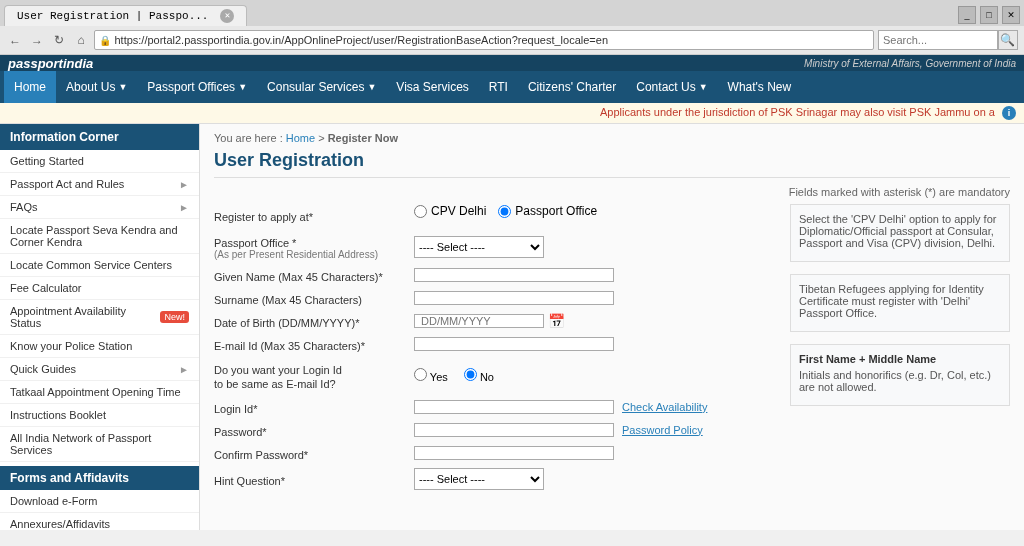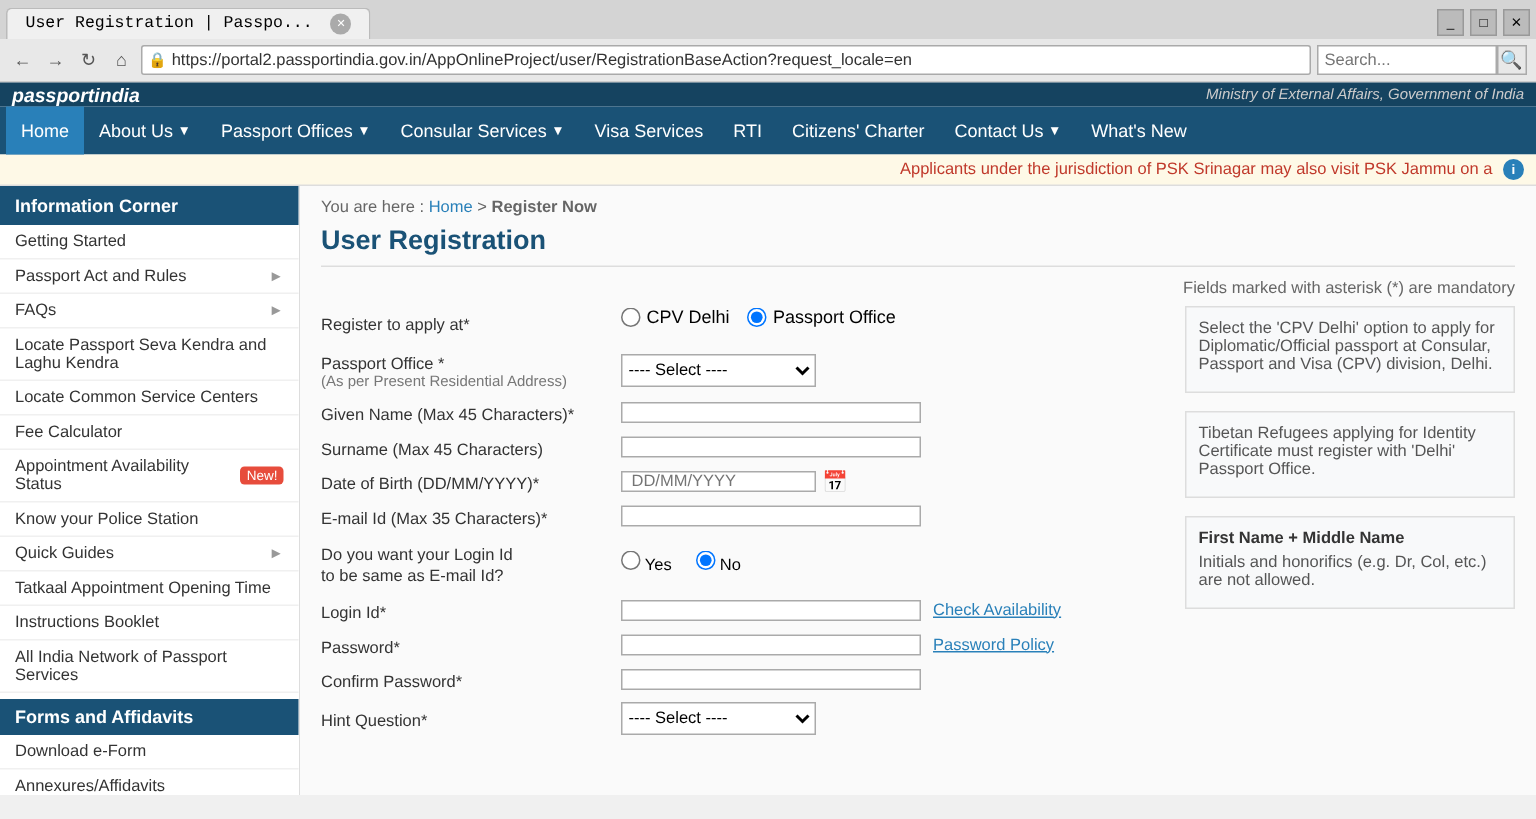--- a/index.html
+++ b/index.html
@@ -143,21 +143,21 @@
 
 <div class="main-content">
 
   <div class="sidebar">
     <div class="sidebar-header">
       <span>Information Corner</span>
     </div>
     <div class="sidebar-item">Getting Started</div>
     <div class="sidebar-item">Passport Act and Rules <span class="sidebar-item-arrow">►</span></div>
     <div class="sidebar-item">FAQs <span class="sidebar-item-arrow">►</span></div>
-    <div class="sidebar-item">Locate Passport Seva Kendra and Laghu Kendra</div>
+    <div class="sidebar-item">Locate Passport Seva Kendra and Corner Kendra</div>
     <div class="sidebar-item">Locate Common Service Centers</div>
     <div class="sidebar-item">Fee Calculator</div>
     <div class="sidebar-item new-badge">Appointment Availability Status <span class="badge-new">New!</span></div>
     <div class="sidebar-item">Know your Police Station</div>
     <div class="sidebar-item">Quick Guides <span class="sidebar-item-arrow">►</span></div>
     <div class="sidebar-item">Tatkaal Appointment Opening Time</div>
     <div class="sidebar-item">Instructions Booklet</div>
     <div class="sidebar-item">All India Network of Passport Services</div>
 
     <div class="sidebar-section">

